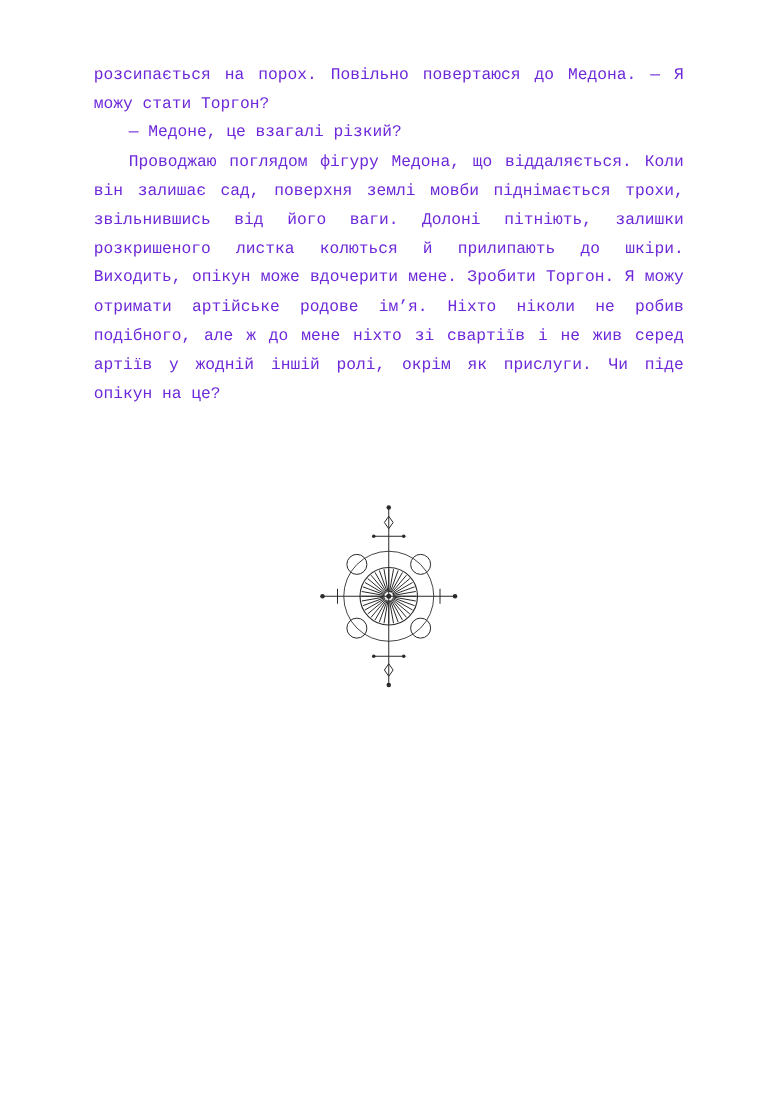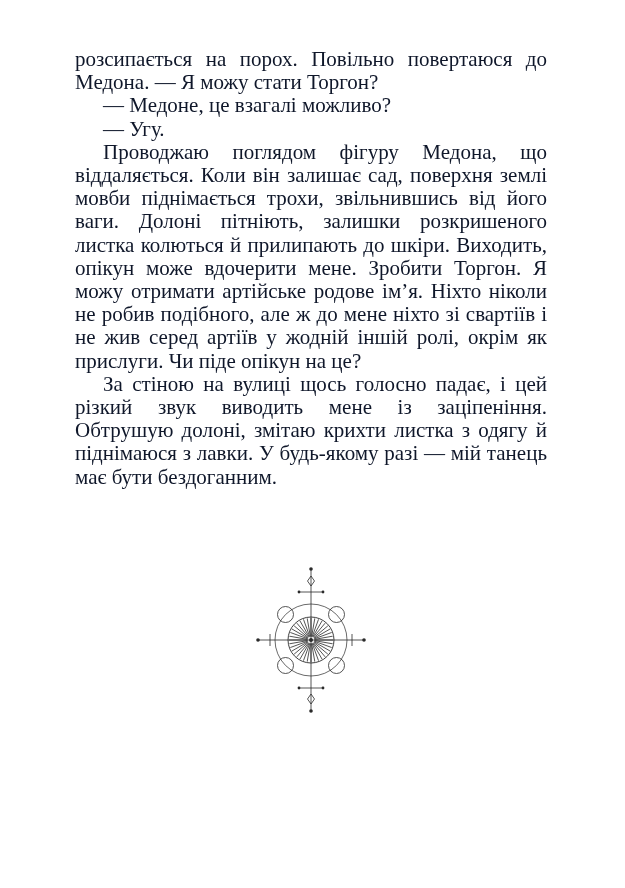--- a/index.html
+++ b/index.html
@@ -10,24 +10,24 @@
     overflow: hidden;
   }
   .page {
     box-sizing: border-box;
     width: 625px;
     height: 888px;
     padding: 48px 78px 0 75px;
     background: #ffffff;
   }
   .text-block {
-    font-family: Liberation Serif, serif;
-    font-size: 21px;
+    font-family: Liberation Mono, monospace;
+    font-size: 13px;
     line-height: 23.2px;
-    color: #0f172a;
+    color: #6d28d9;
     text-align: justify;
   }
   .text-block p {
     margin: 0;
     text-indent: 28px;
   }
   .text-block p.no-indent { text-indent: 0; }
   .italic { font-style: italic; }
   .ornament {
     margin-top: 76px;
@@ -39,28 +39,26 @@
 </head>
 <body>
 
 <div class="page">
 
   <div class="text-block">
 
     <p class="no-indent"><span>розсипається на порох. Повільно повертаюся до Медона. — Я можу стати Торгон?</span></p>
 
 
-    <p><span>— Медоне, це взагалі можливо?</span></p>
+    <p><span>— Медоне, це взагалі різкий?</span></p>
 
 
-    <p><span>— Угу.</span></p>
 
     <p><span>Проводжаю поглядом фігуру Медона, що віддаляється. Коли він залишає сад, поверхня землі мовби піднімається трохи, звільнившись від його ваги. Долоні пітніють, залишки розкришеного листка колються й прилипають до шкіри. Виходить, опікун може вдочерити мене. Зробити Торгон. Я можу отримати артійське родове ім’я. Ніхто ніколи не робив подібного, але ж до мене ніхто зі свартіїв і не жив серед артіїв у жодній іншій ролі, окрім як прислуги. Чи піде опікун на це?</span></p>
 
-    <p><span>За стіною на вулиці щось голосно падає, і цей різкий звук виводить мене із заціпеніння. Обтрушую долоні, змітаю крихти листка з одягу й піднімаюся з лавки. У будь-якому разі — мій танець має бути бездоганним.</span></p>
 
   </div>
 
   <div class="ornament">
     <svg width="130" height="150" viewBox="0 0 130 150">
       <g fill="none" stroke="#2a2a2a" stroke-width="0.8">
 
         <line x1="65" y1="4" x2="65" y2="146"></line>
 
         <line x1="12" y1="75" x2="118" y2="75"></line>

